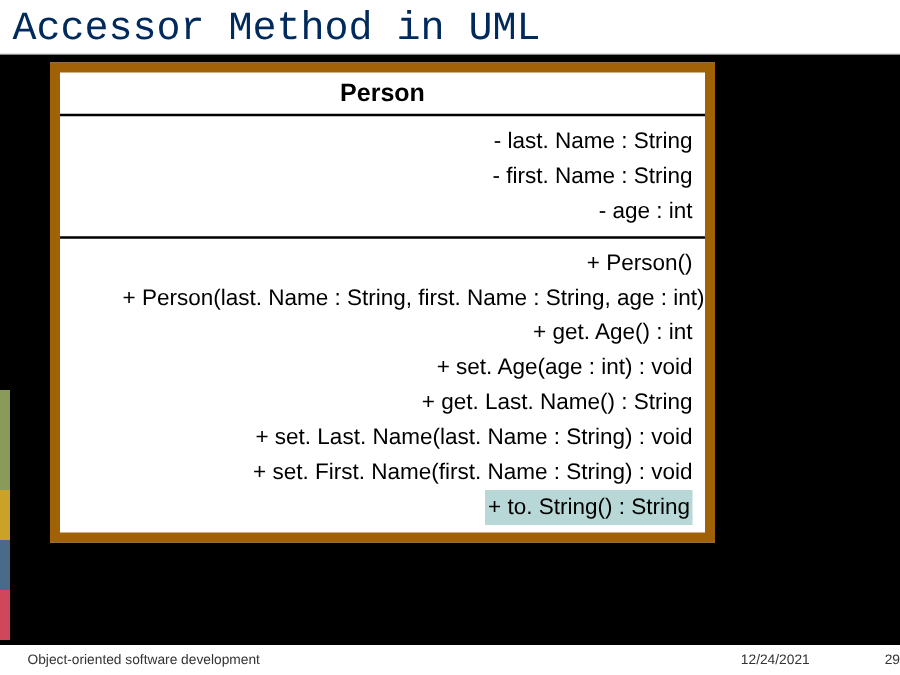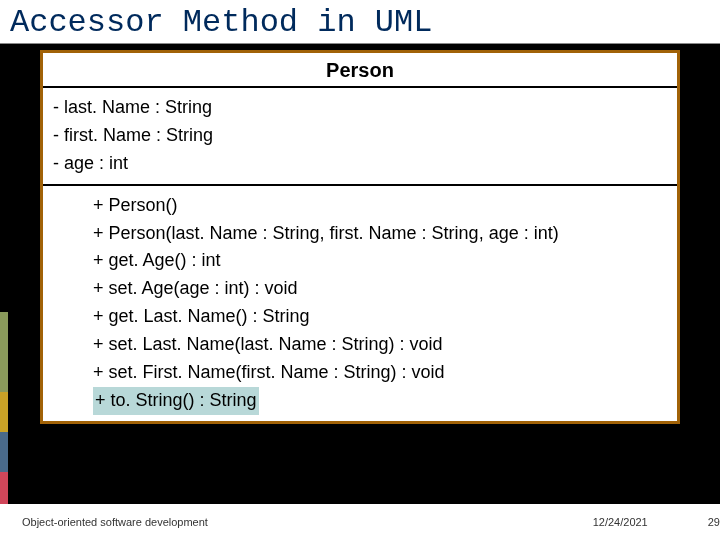--- a/index.html
+++ b/index.html
@@ -17,36 +17,37 @@
     font-weight: normal;
     color: #002a5c;
     background: #fff;
     padding: 4px 10px 2px 10px;
     border-bottom: 1px solid #888;
   }
   .content-area {
     padding: 6px 18px 0 40px;
   }
   .uml-box {
-    border: 3px solid #a16207;
+    border: 8px solid #a16207;
     background: #fff;
-    width: 640px;
+    width: 532px;
   }
   .uml-title {
     text-align: center;
     font-weight: bold;
     font-size: 20px;
     padding: 6px 0 4px 0;
     border-bottom: 2px solid #000;
   }
   .uml-section {
     border-bottom: 2px solid #000;
     padding: 6px 10px;
     font-size: 18px;
     line-height: 1.55;
+    text-align: right;
   }
   .uml-section:last-child { border-bottom: none; margin-left: 40px; }
   .uml-line { white-space: nowrap; }
   .highlight {
     background: #b8d8d8;
     display: inline-block;
     padding: 0 2px;
   }
   .side-stripe {
     position: absolute;
@@ -54,21 +55,21 @@
     width: 8px;
     bottom: 28px;
   }
   .stripe-a { background:#8a9a5b; height:80px; bottom:148px; }
   .stripe-b { background:#c9a227; height:40px; bottom:108px; }
   .stripe-c { background:#4a6a8a; height:40px; bottom:68px;  }
   .stripe-d { background:#d0465a; height:40px; bottom:28px;  }
   .footer {
     position: absolute;
     left: 0; right: 0; bottom: 0;
-    height: 36px;
+    height: 24px;
     background: #fff;
     display: flex;
     align-items: center;
     font-size: 11px;
     color: #333;
     font-family: "Segoe UI", Arial, sans-serif;
   }
   .footer-left { padding-left: 22px; flex: 1; }
   .footer-date { padding-right: 60px; }
   .footer-page { }

